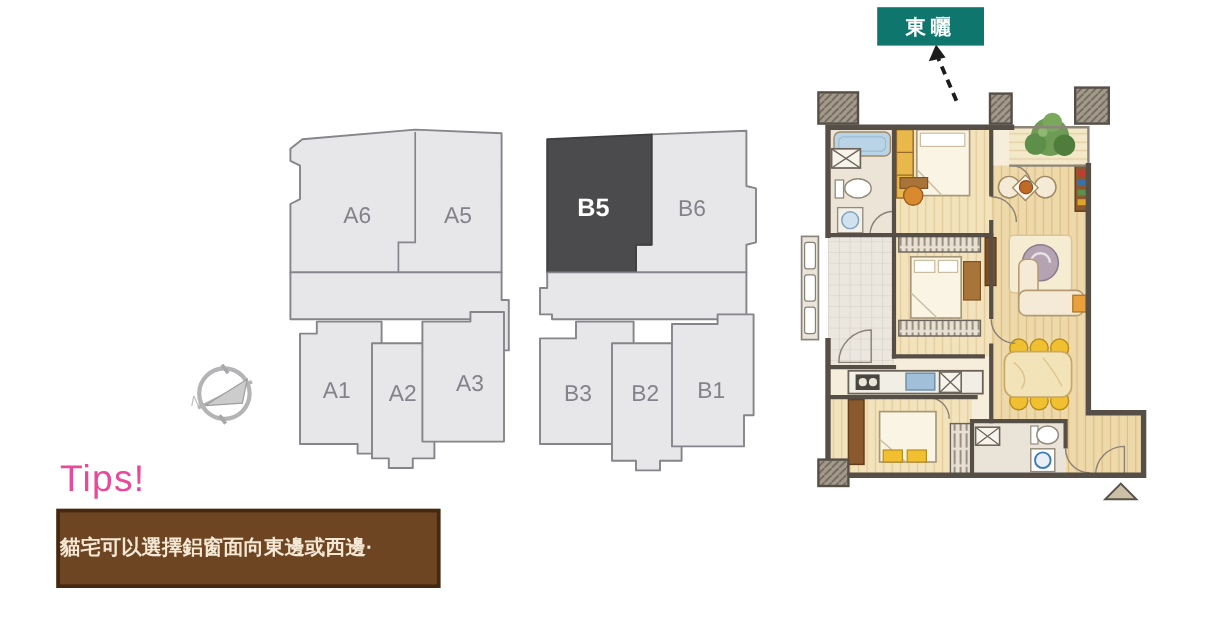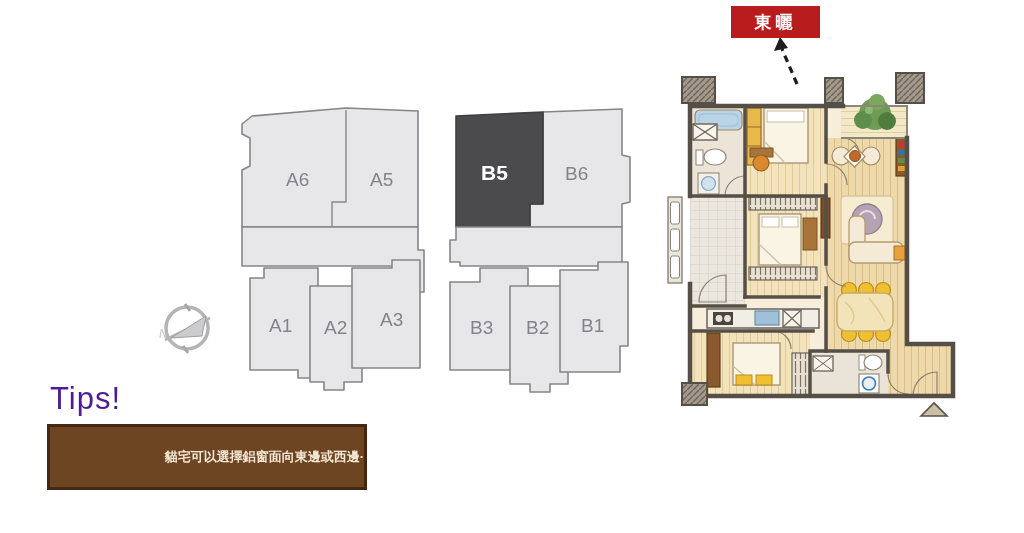--- a/index.html
+++ b/index.html
@@ -1,27 +1,27 @@
 <!DOCTYPE html>
 <html><head>
 <meta charset="utf-8">
 <style>
   html,body{margin:0;padding:0;background:#ffffff;}
   .stage{position:relative;width:1024px;height:533px;background:#ffffff;overflow:hidden;
          font-family:"Liberation Sans",sans-serif;}
   .abs{position:absolute;}
   
-  .sun-box{left:731px;top:6px;width:89px;height:32px;background:#b91c1c;color:#ffffff;
+  .sun-box{left:731px;top:6px;width:89px;height:32px;background:#0f766e;color:#ffffff;
            display:flex;align-items:center;justify-content:center;font-size:17px;
            letter-spacing:4px;font-weight:bold;}
   
-  .tips-heading{left:50px;top:381px;font-size:31px;color:#4c1d95;letter-spacing:1px;}
+  .tips-heading{left:50px;top:381px;font-size:31px;color:#ec4899;letter-spacing:1px;}
   .tips-box{left:47px;top:424px;width:314px;height:60px;background:#6e4523;
-            border:3px solid #442811;color:#f4e7d4;font-size:13px;font-weight:bold;
-            text-align:right;display:flex;flex-direction:column;justify-content:center;
+            border:3px solid #442811;color:#f4e7d4;font-size:17px;font-weight:bold;
+            text-align:left;display:flex;flex-direction:column;justify-content:center;
             line-height:1.55;}
   
   text.unit{font-size:19px;fill:#83838b;font-family:"Liberation Sans",sans-serif;}
   text.unit-hot{font-size:21px;fill:#ffffff;font-weight:bold;font-family:"Liberation Sans",sans-serif;}
   text.compass-n{font-size:12px;font-style:italic;fill:#c2c2c4;font-family:"Liberation Sans",sans-serif;}
   .bldg-shape{fill:#e7e7e9;stroke:#85858b;stroke-width:1.6;stroke-linejoin:round;}
   .bldg-div{fill:none;stroke:#85858b;stroke-width:1.4;}
   .b5{fill:#4b4b4d;stroke:#3f3f41;}
   
   .wall{stroke:#564f47;stroke-width:4.5;fill:none;stroke-linecap:square;}

